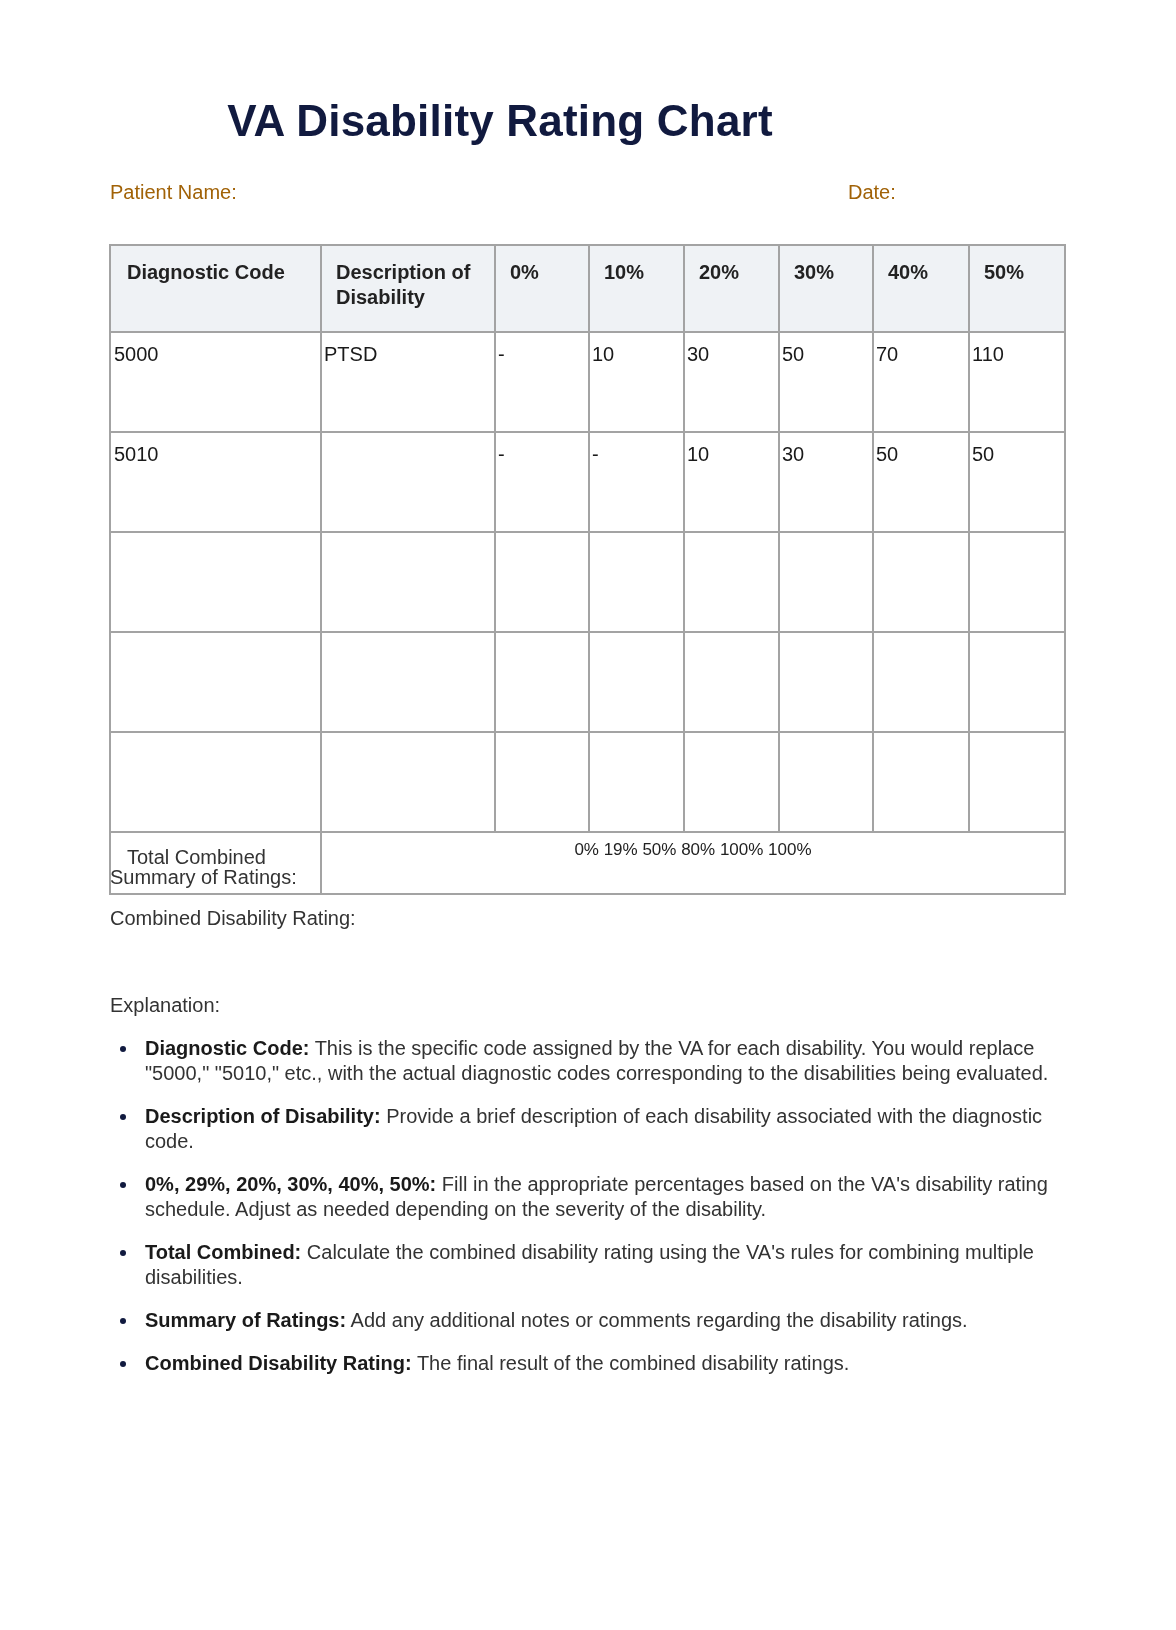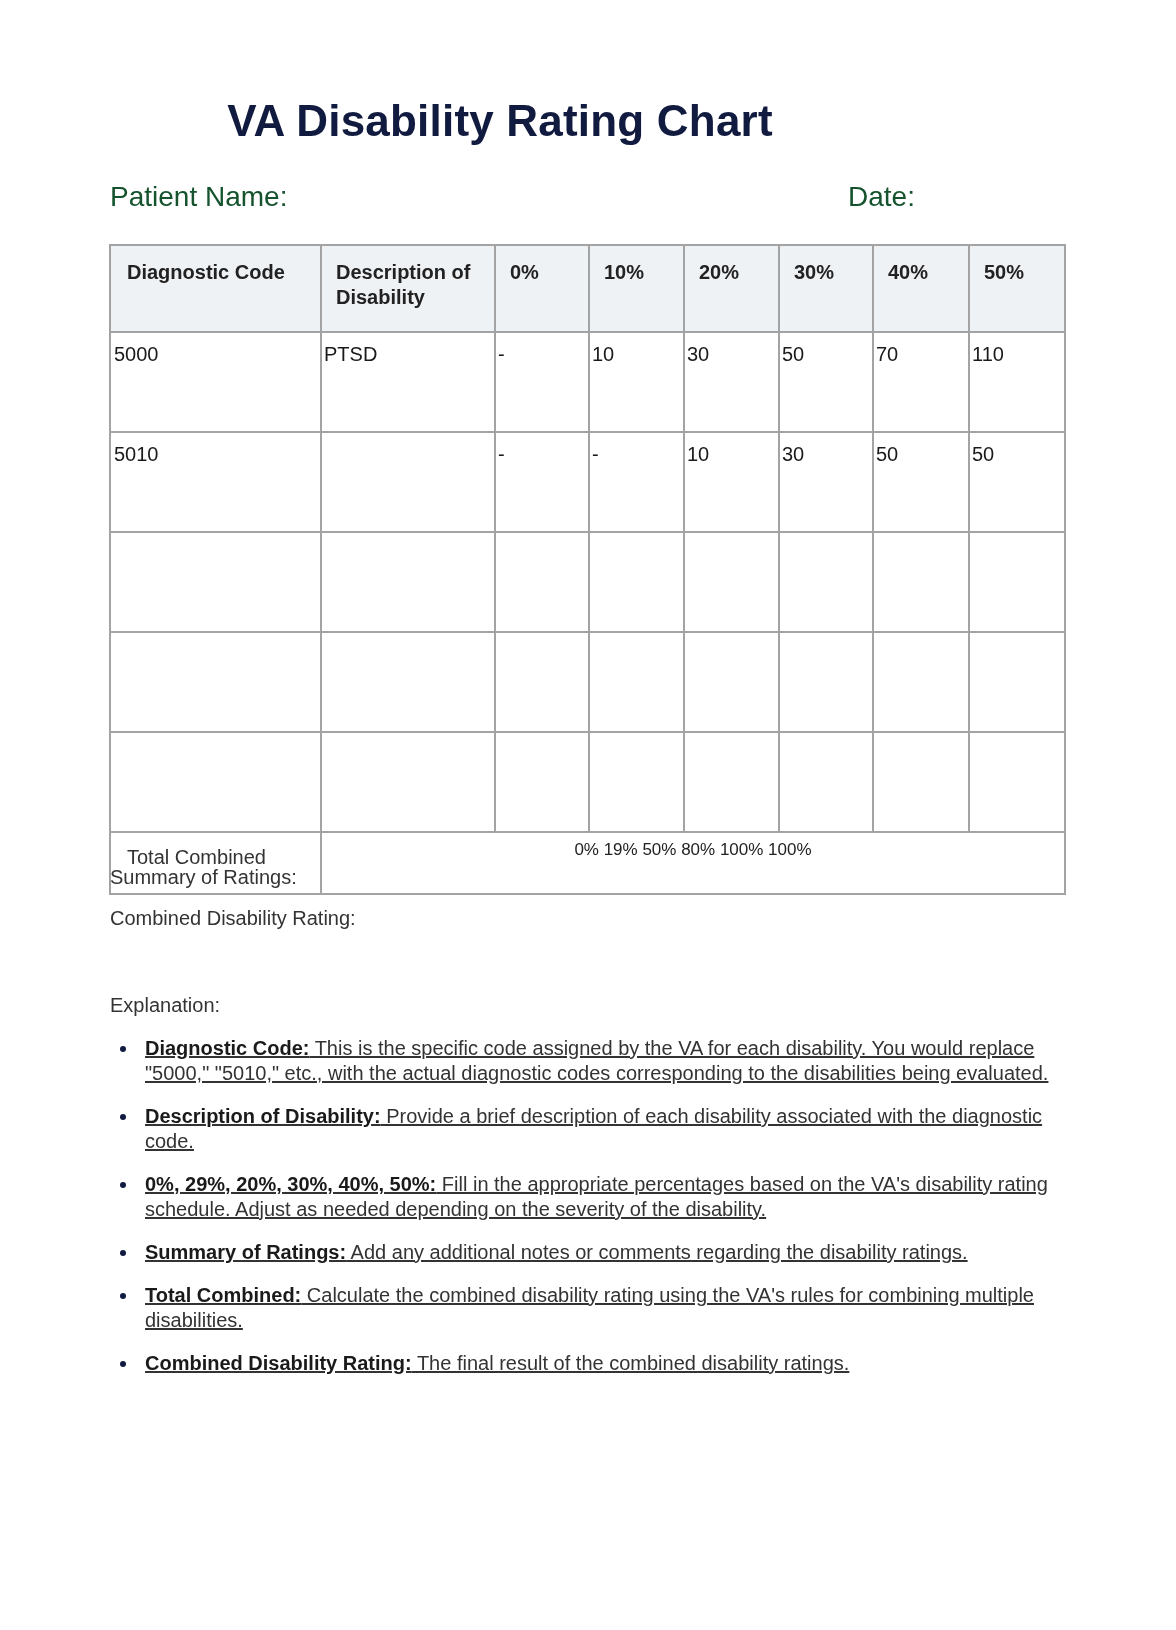--- a/index.html
+++ b/index.html
@@ -5,21 +5,21 @@
     html, body { margin: 0; padding: 0; background: #ffffff; }
     body {
       width: 1176px; height: 1630px; position: relative; overflow: hidden;
       font-family: "Liberation Sans", sans-serif; color: #222;
     }
     .title {
       position: absolute; left: 0; width: 1000px; top: 96px;
       text-align: center; font-size: 44px; font-weight: bold; color: #111a3f;
       margin: 0; letter-spacing: 0.2px;
     }
-    .field-label { position: absolute; top: 181px; font-size: 28px; color: #14532d; }
+    .field-label { position: absolute; top: 181px; font-size: 20px; color: #a16207; }
     .patient-label { left: 110px; }
     .date-label { left: 848px; }
 
     table.rating {
       position: absolute; left: 109px; top: 244px; width: 955px;
       border-collapse: collapse; table-layout: fixed; font-size: 20px; color: #1a1a1a;
     }
     table.rating th, table.rating td {
       border: 2px solid #a3a3a3; vertical-align: top; text-align: left; padding: 0;
     }
@@ -40,21 +40,21 @@
 
     .summary-line { position: absolute; left: 110px; font-size: 20px; color: #333; }
     .summary-label { top: 866px; }
     .combined-label { top: 907px; }
     .explanation-label { top: 994px; }
 
     ul.explain {
       position: absolute; left: 110px; top: 1036px; width: 960px;
       margin: 0; padding: 0; list-style: none; font-size: 20px; line-height: 25px; color: #333;
     }
-    ul.explain li { position: relative; padding-left: 35px; margin-bottom: 18px; text-decoration: underline; }
+    ul.explain li { position: relative; padding-left: 35px; margin-bottom: 18px; }
     ul.explain li .bullet {
       position: absolute; left: 10px; top: 10px; width: 6px; height: 6px;
       border-radius: 50%; background: #111a3f;
     }
     ul.explain li b { color: #1a1a1a; }
   </style>
 </head>
 <body>
 
 <h1 class="title">VA Disability Rating Chart</h1>
@@ -155,23 +155,23 @@
   <li>
     <span class="bullet"></span>
     <b>Description of Disability:</b><span> Provide a brief description of each disability associated with the diagnostic code.</span>
   </li>
   <li>
     <span class="bullet"></span>
     <b>0%, 29%, 20%, 30%, 40%, 50%:</b><span> Fill in the appropriate percentages based on the VA's disability rating schedule. Adjust as needed depending on the severity of the disability.</span>
   </li>
   <li>
     <span class="bullet"></span>
-    <b>Summary of Ratings:</b><span> Add any additional notes or comments regarding the disability ratings.</span>
+    <b>Total Combined:</b><span> Calculate the combined disability rating using the VA's rules for combining multiple disabilities.</span>
   </li>
   <li>
     <span class="bullet"></span>
-    <b>Total Combined:</b><span> Calculate the combined disability rating using the VA's rules for combining multiple disabilities.</span>
+    <b>Summary of Ratings:</b><span> Add any additional notes or comments regarding the disability ratings.</span>
   </li>
   <li>
     <span class="bullet"></span>
     <b>Combined Disability Rating:</b><span> The final result of the combined disability ratings.</span>
   </li>
 </ul>
 
 </body></html>

